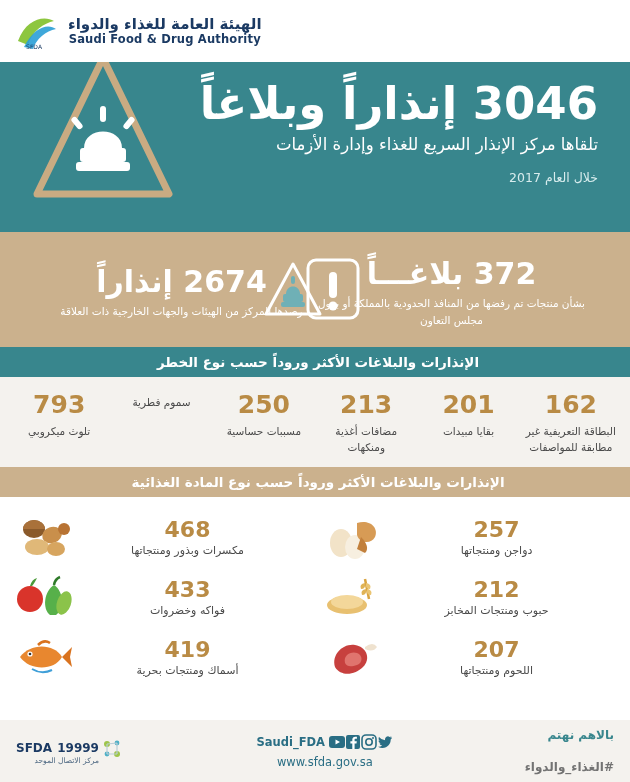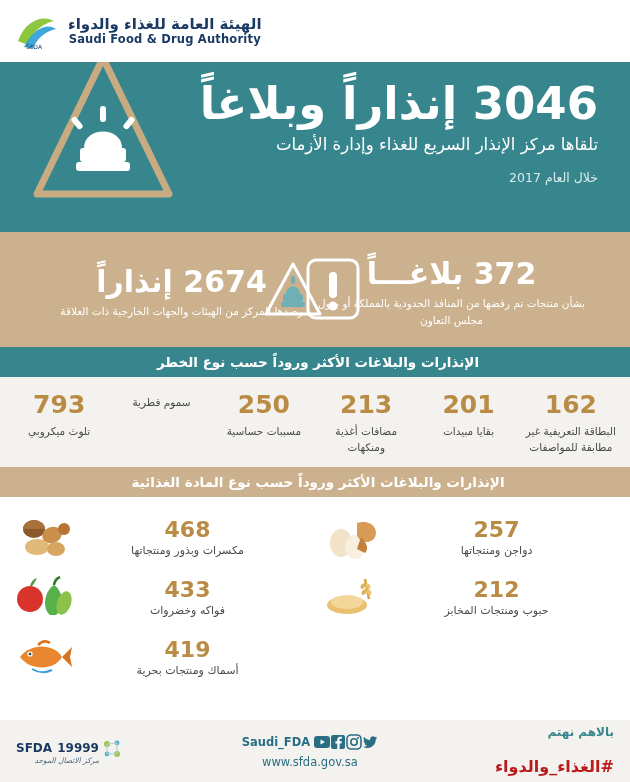--- a/index.html
+++ b/index.html
@@ -119,31 +119,31 @@
 
   
   .footer {
     position: absolute; bottom: 0; left: 0; right: 0;
     height: 62px; background: #f4f2ee;
     display: flex; align-items: center; justify-content: space-between;
     padding: 0 16px;
   }
   .f-right { text-align: right; line-height: 1.5; }
   .f-tag1 { font-size: 12px; color: #38868d; font-weight: bold; }
-  .f-tag2 { font-size: 16px; color: #b91c1c; font-weight: bold; margin-top: 14px; }
+  .f-tag2 { font-size: 12px; color: #737373; font-weight: bold; margin-top: 14px; }
   .f-mid { text-align: center; }
   .f-social { display: flex; flex-direction: row-reverse; align-items: center; justify-content: flex-end; }
   .f-soc-ico { width: 16px; height: 16px; }
   .f-handle { font-size: 11.5px; color: #2a6e84; font-weight: bold; margin-right: 4px; }
   .f-url { font-size: 11.5px; color: #2a6e84; margin-top: 5px; }
   .f-left { display: flex; flex-direction: row-reverse; align-items: center; gap: 0; }
   .f-left-txt { text-align: right; line-height: 1.2; }
   .f-sfda { font-size: 12px; font-weight: bold; color: #1b3a63; }
   .f-num { font-size: 12px; font-weight: bold; color: #1b3a63; }
-  .f-desc { font-size: 7.5px; color: #4b6680; font-style: italic; }
+  .f-desc { font-size: 7.5px; color: #4b6680; }
 </style>
 </head>
 <body>
 
 <div class="page">
 
   <div class="header">
     <div class="logo-wrap">
       <div class="logo-text">
         <div class="logo-ar">الهيئة العامة للغذاء والدواء</div>
@@ -311,20 +311,33 @@
             <path d="M50 24 L60 14 L58 24 L60 34 Z" fill="#d9731f"></path>
             <circle cx="18" cy="21" r="2.6" fill="#ffffff"></circle>
             <circle cx="18" cy="21" r="1.3" fill="#333"></circle>
             <path d="M26 12 q6 -6 12 -2" stroke="#d9731f" stroke-width="2.5" fill="none"></path>
             <path d="M20 36 q10 6 20 1" stroke="#3f9fd8" stroke-width="2" fill="none"></path>
           </svg>
         </div>
         <div class="food-txt">
           <div class="food-num">419</div>
           <div class="food-lbl">أسماك ومنتجات بحرية</div>
+        </div>
+      </div>
+      <div class="food-cell">
+        <div class="food-ico">
+          <svg viewBox="0 0 62 48" width="62" height="48">
+            <path d="M14 34 C10 22, 22 10, 34 12 C46 14, 50 26, 42 34 C34 42, 20 44, 14 34 Z" fill="#c7403e"></path>
+            <path d="M24 30 C22 22, 30 18, 36 20 C42 22, 42 30, 36 32 C30 34, 26 34, 24 30 Z" fill="#e0746e"></path>
+            <path d="M44 14 q8 -6 12 0 q-4 6 -12 2 z" fill="#efe2cf"></path>
+          </svg>
+        </div>
+        <div class="food-txt">
+          <div class="food-num">207</div>
+          <div class="food-lbl">اللحوم ومنتجاتها</div>
         </div>
       </div>
     </div>
 
   </div>
 
   <div class="footer">
     <div class="f-right">
       <div class="f-tag1">بالاهم نهتم</div>
       <div class="f-tag2">#الغذاء_والدواء</div>

